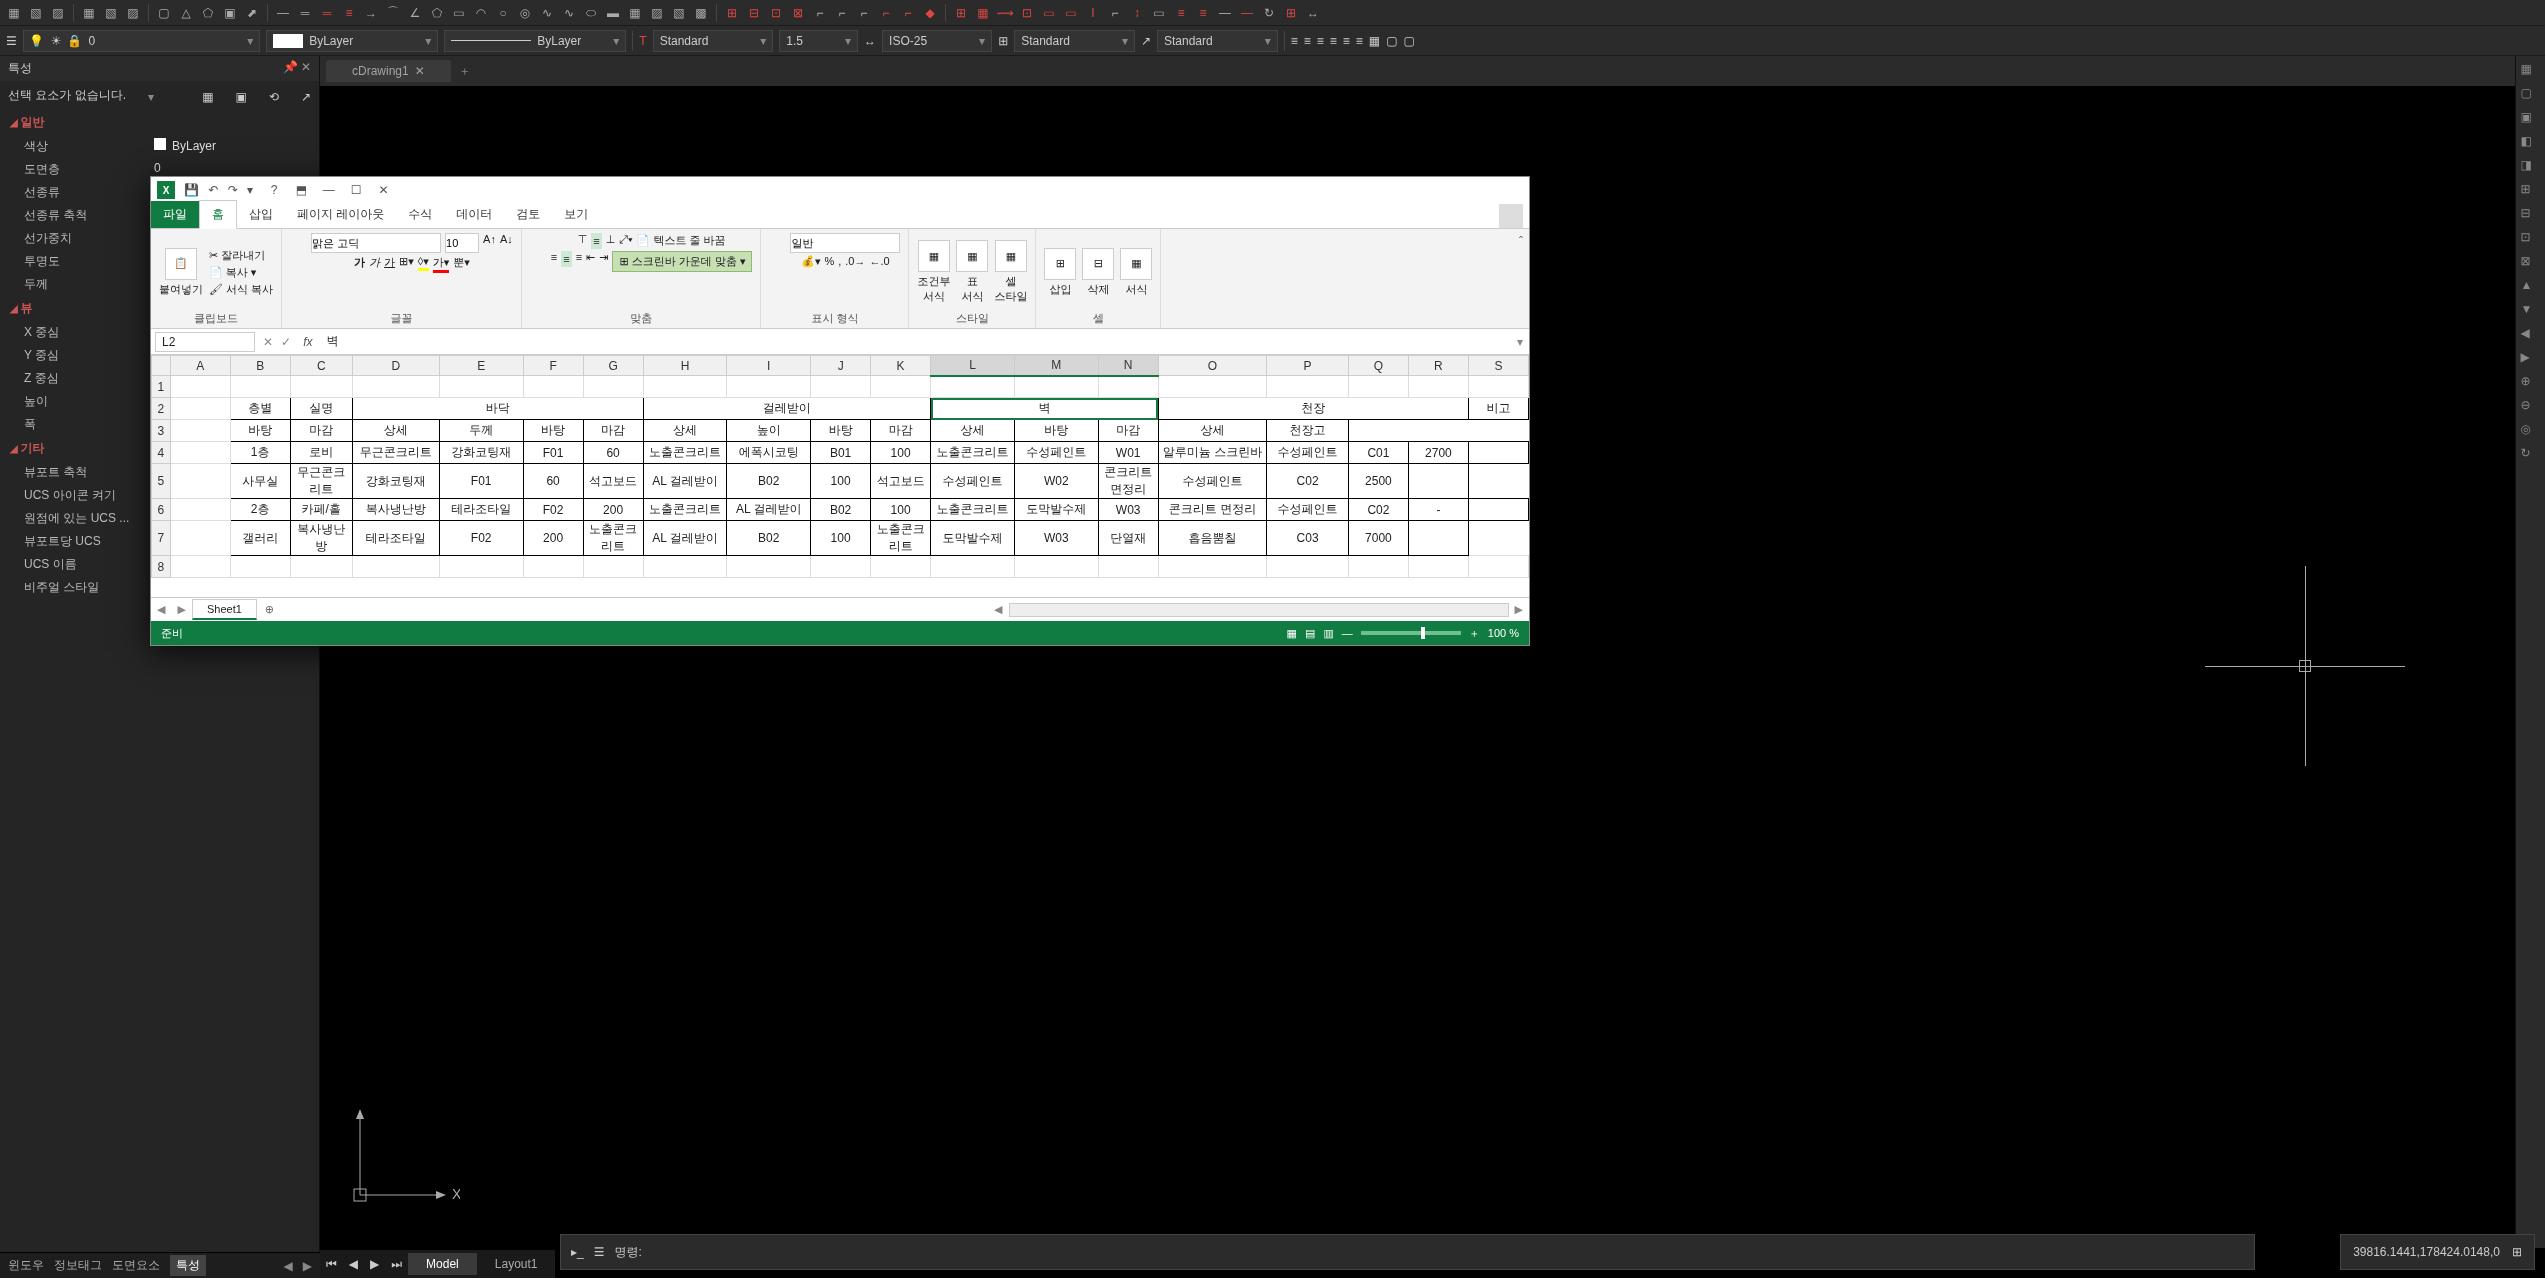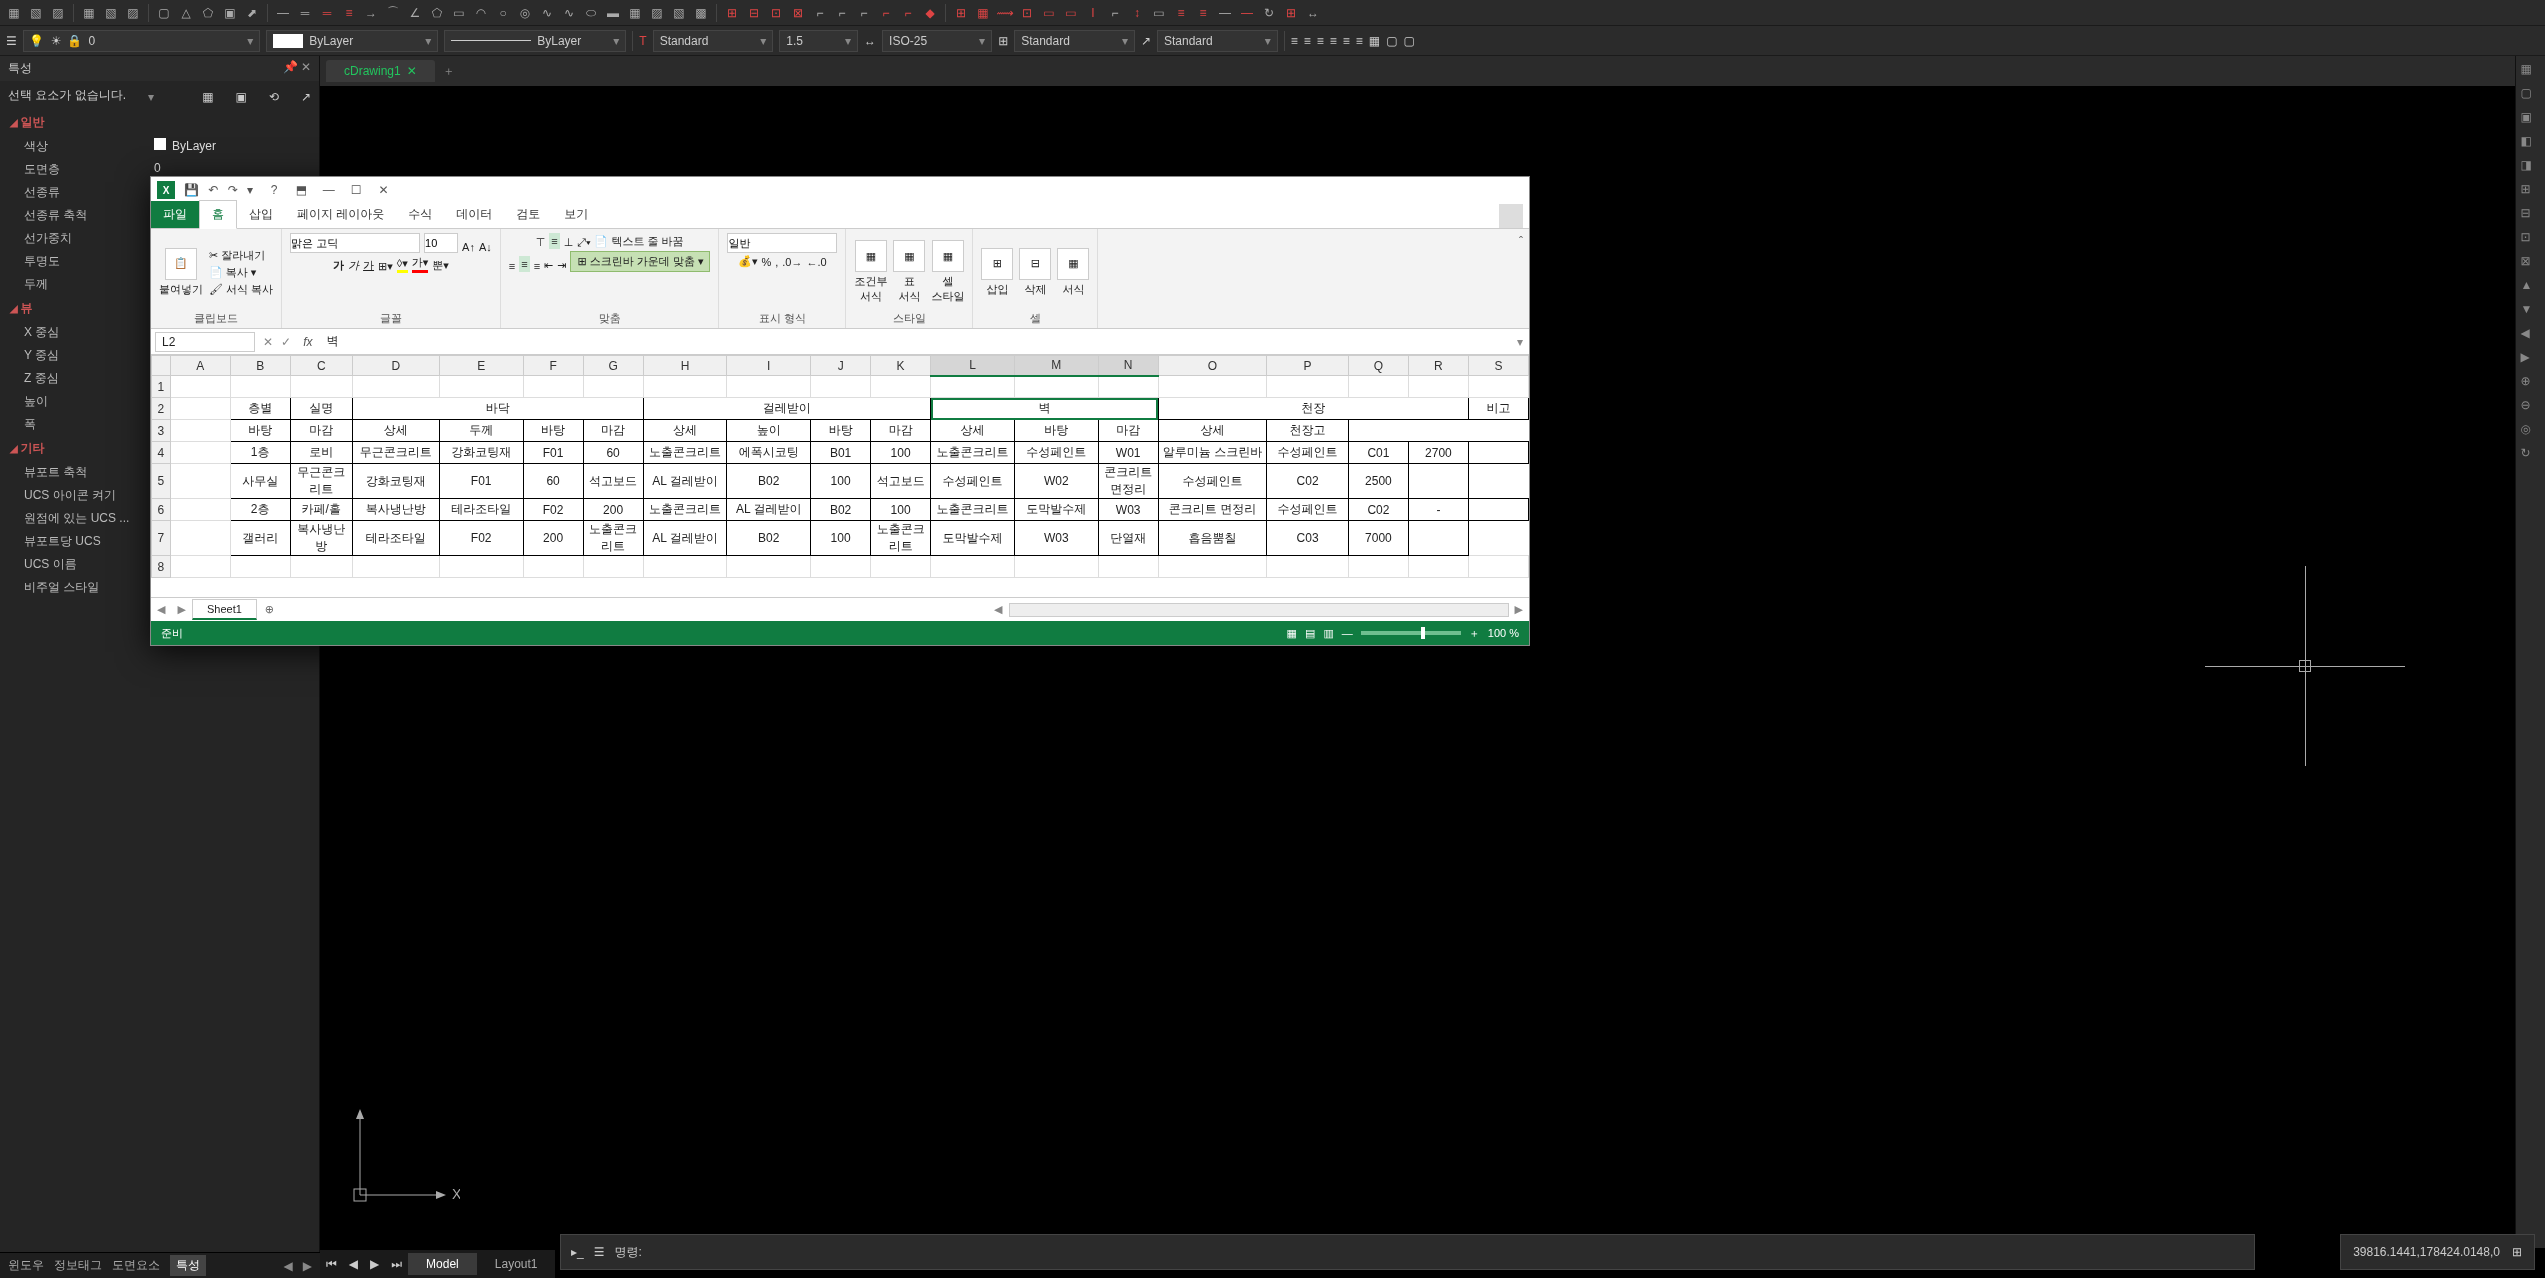--- a/index.html
+++ b/index.html
@@ -24,21 +24,21 @@
 .props-sel .dd { color:#888; }
 .props-section { color:#c55; font-weight:bold; padding:4px 10px; }
 .props-section::before { content:"◢ "; font-size:10px; }
 .props-row { display:flex; padding:3px 10px 3px 24px; color:#bbb; }
 .props-row .k { width:130px; }
 .props-row .v { color:#ddd; }
 .props-row .sw { width:12px; height:12px; background:#fff; display:inline-block; margin-right:6px; }
 
 
 .draw-tabs { position:absolute; left:320px; top:56px; right:0; height:30px; background:#2b2b2b; display:flex; align-items:center; padding:0 6px; }
-.draw-tab { background:#3a3a3a; color:#22c55e; padding:4px 18px; border-radius:3px 3px 0 0; display:flex; align-items:flex-end; gap:6px; }
+.draw-tab { background:#3a3a3a; color:#a3a3a3; padding:4px 26px; border-radius:3px 3px 0 0; display:flex; align-items:flex-end; gap:6px; }
 
 
 .draw-area { position:absolute; left:320px; top:86px; right:30px; bottom:30px; background:#000; }
 
 
 .rvbar { position:absolute; right:0; top:56px; width:30px; bottom:30px; background:#2b2b2b; border-left:1px solid #111; display:flex; flex-direction:column; align-items:center; gap:4px; padding-top:6px;}
 .rvbar .ico { width:20px; height:20px; color:#888; }
 
 
 .ucs { position:absolute; left:20px; bottom:30px; color:#aaa; }
@@ -68,21 +68,21 @@
 .xl-tabs .t.active { border:1px solid #ccc; border-bottom:1px solid #fff; background:#fff; color:#107c41; position:relative; top:1px;}
 .xl-tabs .user { margin-left:auto; margin-right:6px; width:24px; height:24px; background:#ddd; }
 
 .xl-ribbon { height:100px; background:#f3f3f3; border-bottom:1px solid #ccc; display:flex; }
 .rgrp { border-right:1px solid #ddd; padding:4px 8px 2px 8px; display:flex; flex-direction:column; justify-content:space-between; }
 .rgrp .lbl { text-align:center; font-size:11px; color:#555; }
 .rgrp .body { flex:1; display:flex; align-items:center; gap:6px; }
 .rgrp .big { display:flex; flex-direction:column; align-items:center; font-size:11px; gap:2px;}
 .rgrp .big .ic { width:32px; height:32px; display:flex; align-items:center; justify-content:center; background:#fff; border:1px solid #ccc;}
 .rgrp .stack { display:flex; flex-direction:column; font-size:11px; gap:2px; }
-.rgrp .row { display:flex; gap:4px; align-items:flex-end;}
+.rgrp .row { display:flex; gap:4px; align-items:flex-start;margin-left:21px;}
 .rgrp select,.rgrp input { font-size:11px; border:1px solid #ccc; height:20px; }
 .merge-btn { background:#c6e0b4; border:1px solid #8fbb6e; padding:2px 6px; font-size:11px; }
 
 .xl-formula { height:26px; display:flex; align-items:center; border-bottom:1px solid #ccc; background:#fff;}
 .xl-formula .namebox { width:100px; border:1px solid #ccc; margin:2px 4px; padding:2px 6px; font-size:12px;}
 .xl-formula .fx { padding:0 8px; color:#555; font-style:italic;}
 .xl-formula .fval { flex:1; padding:2px 6px; font-size:12px;}
 .xl-formula .btns span { color:#888; margin:0 4px;}
 
 .xl-grid { flex:1; overflow:auto; position:relative; background:#fff;}

